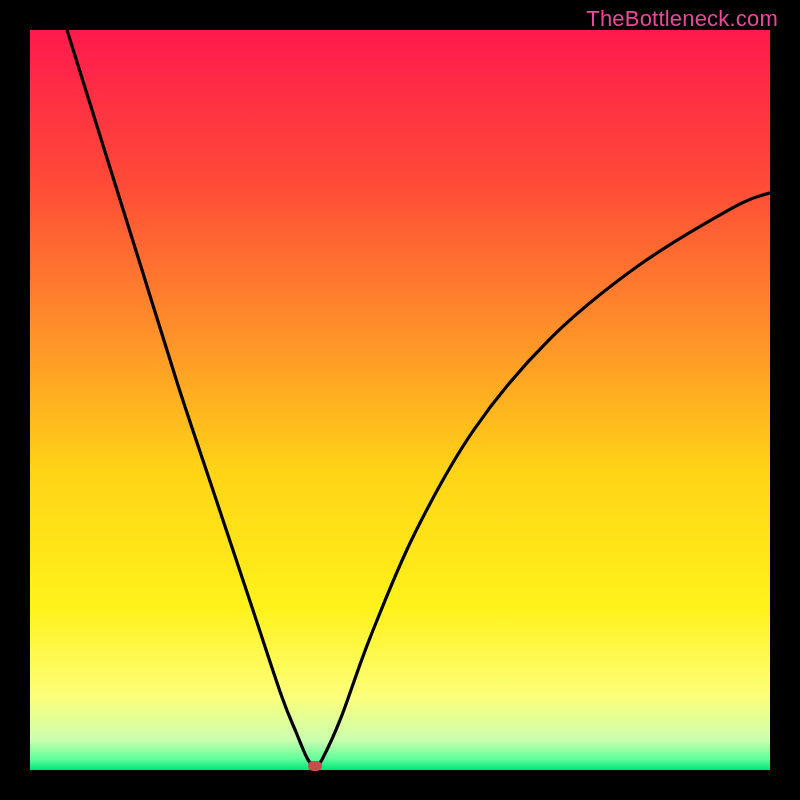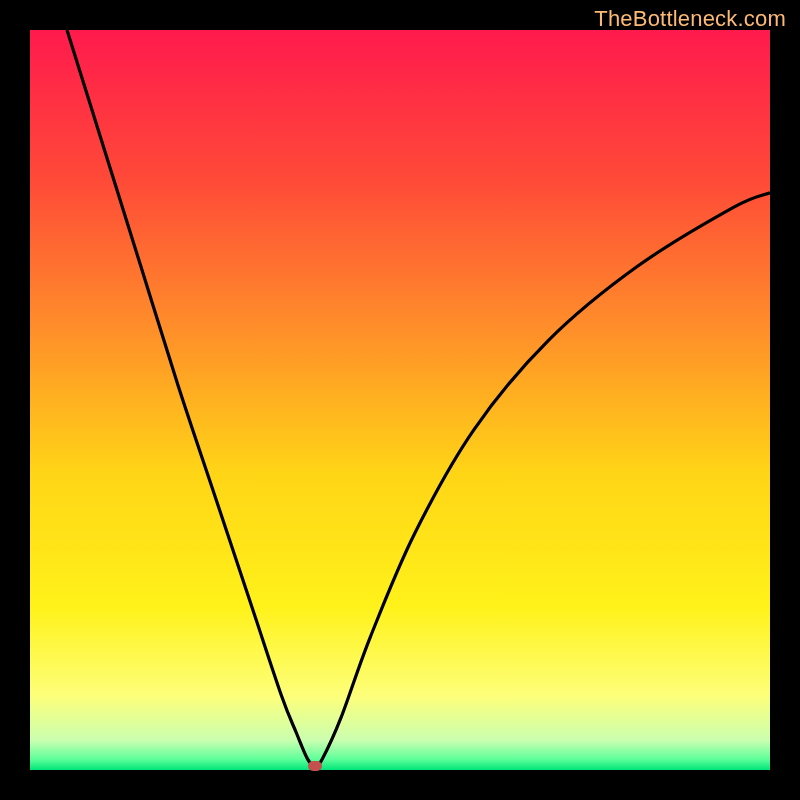--- a/index.html
+++ b/index.html
@@ -6,22 +6,22 @@
   body {
     width: 800px;
     height: 800px;
     background: #000;
     position: relative;
     font-family: Arial, sans-serif;
   }
   .watermark {
     position: absolute;
     top: 6px;
-    right: 14px;
-    color: #fdba74;
+    right: 22px;
+    color: #ec4899;
     font-size: 22px;
     font-weight: normal;
     z-index: 10;
     letter-spacing: 0.2px;
   }
   .outer-frame {
     position: absolute;
     top: 30px;
     left: 30px;
     width: 740px;

